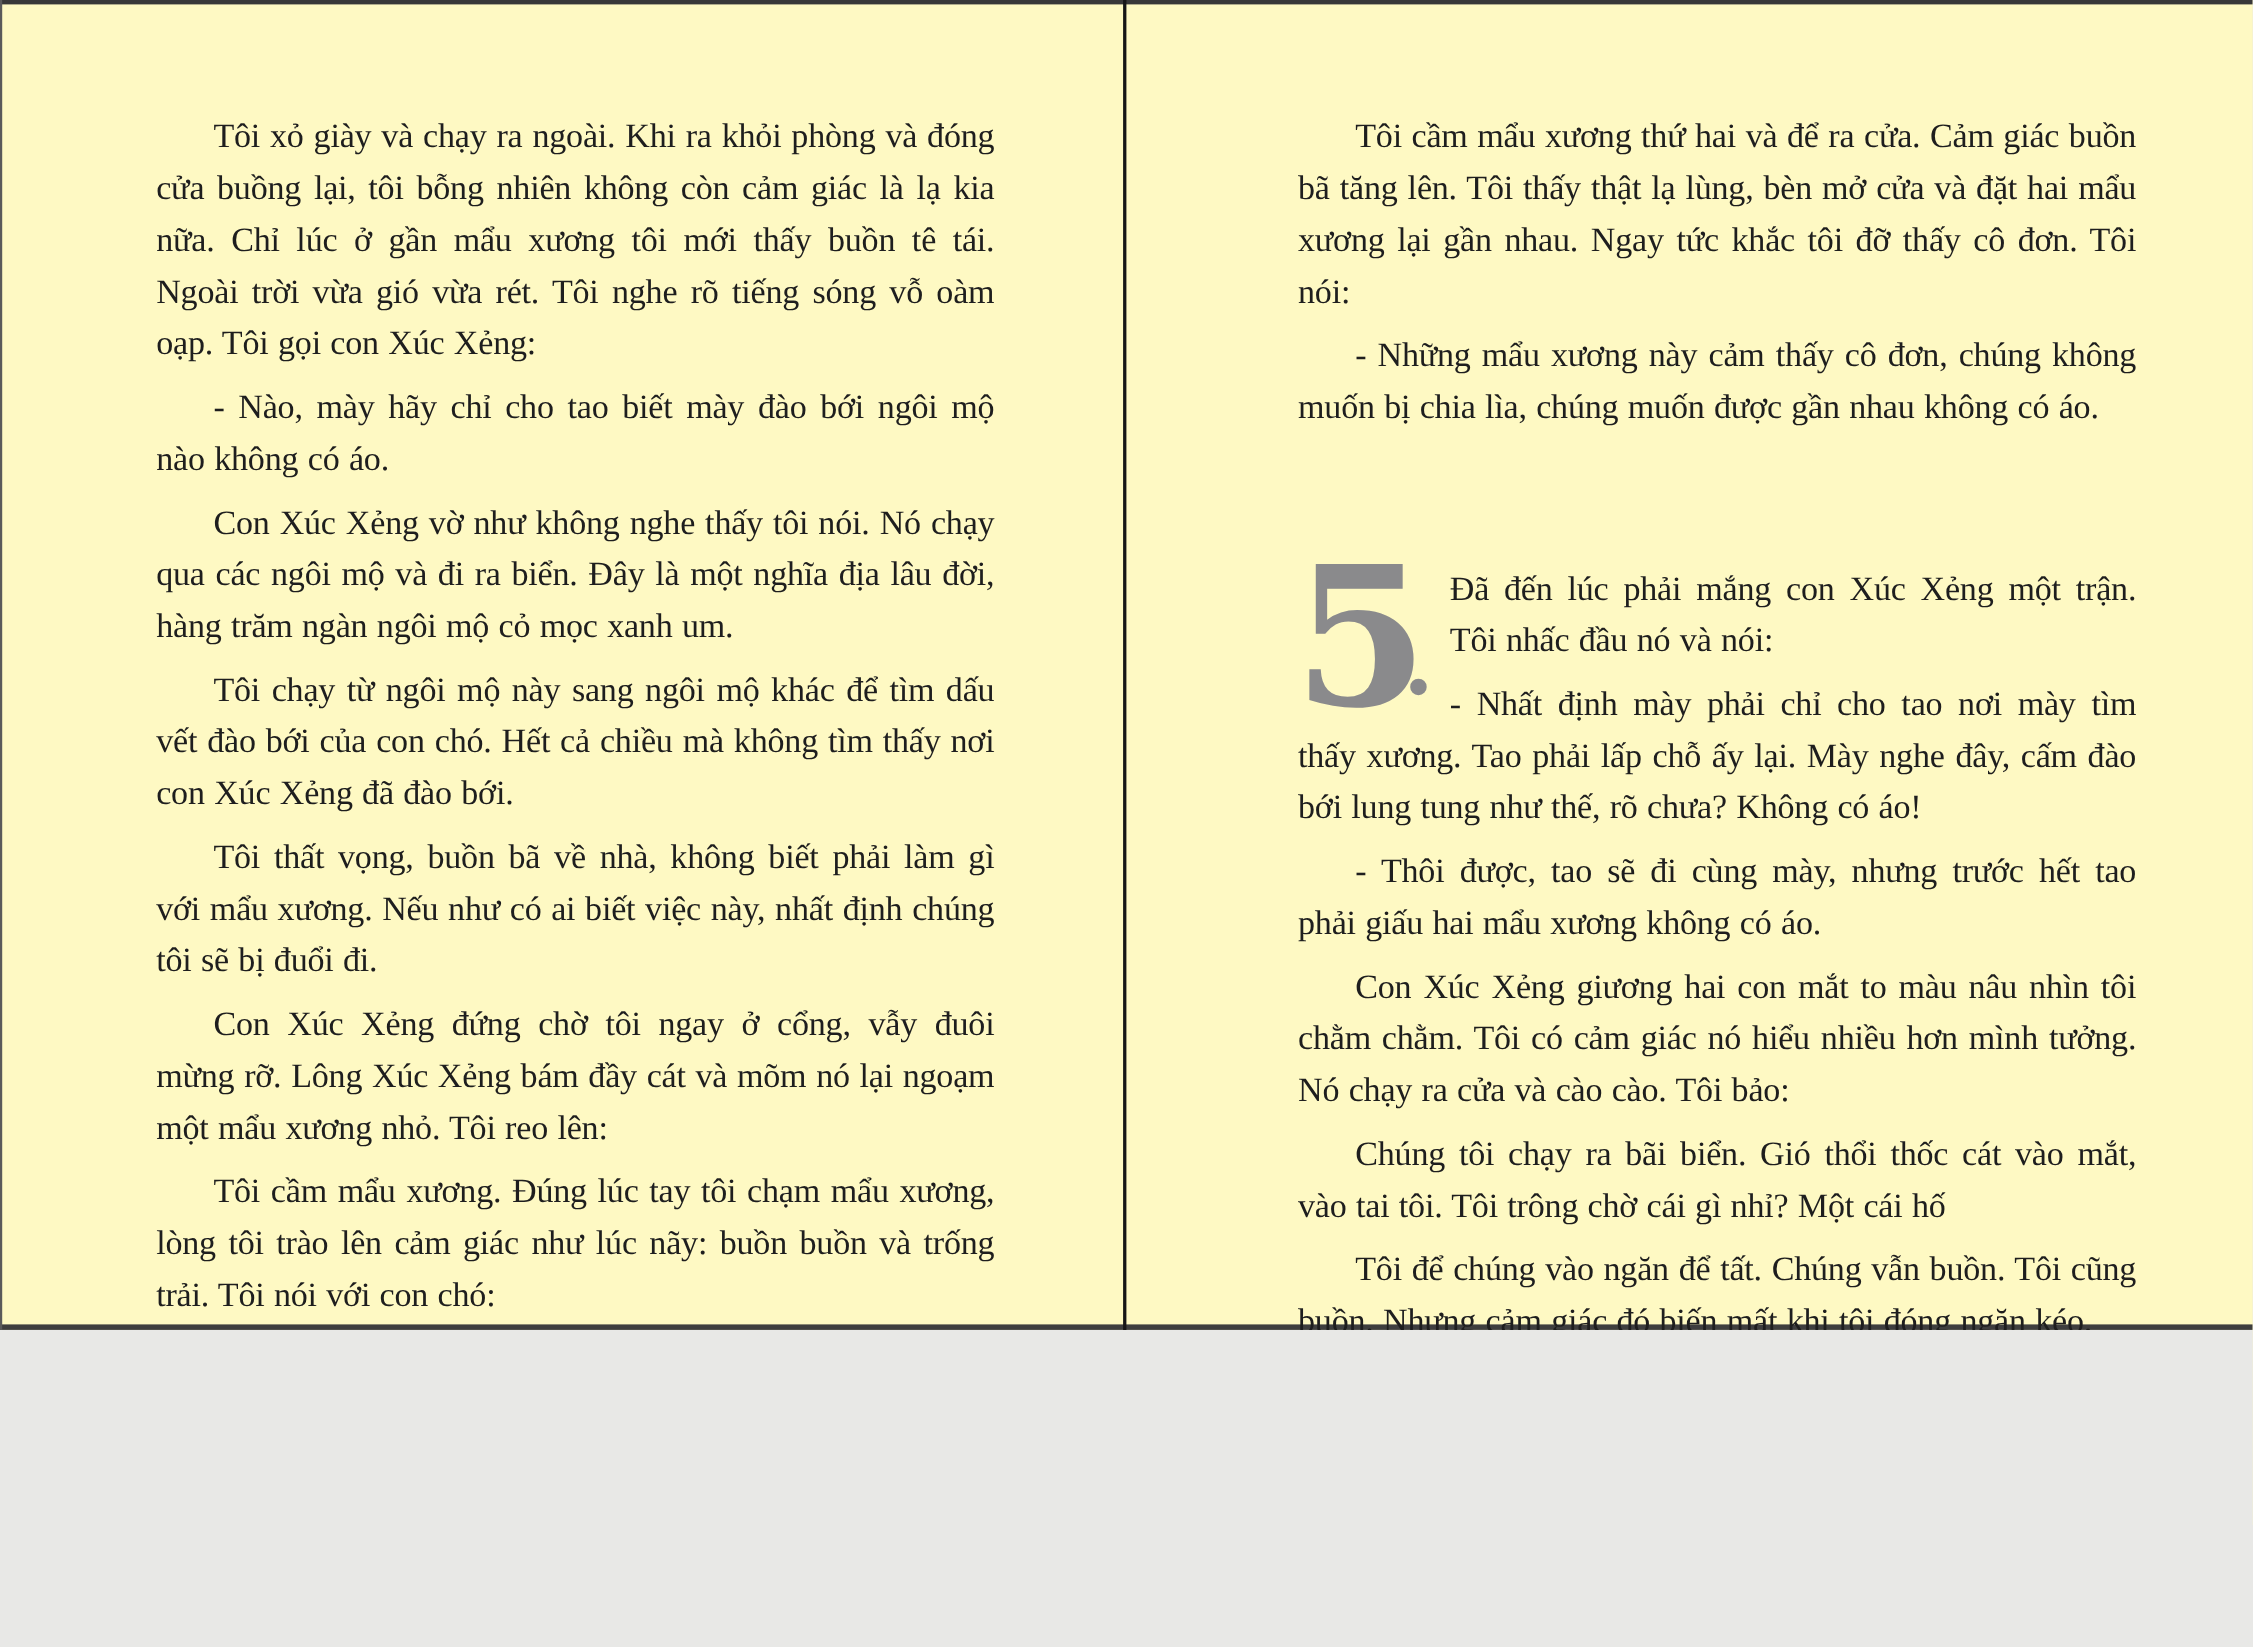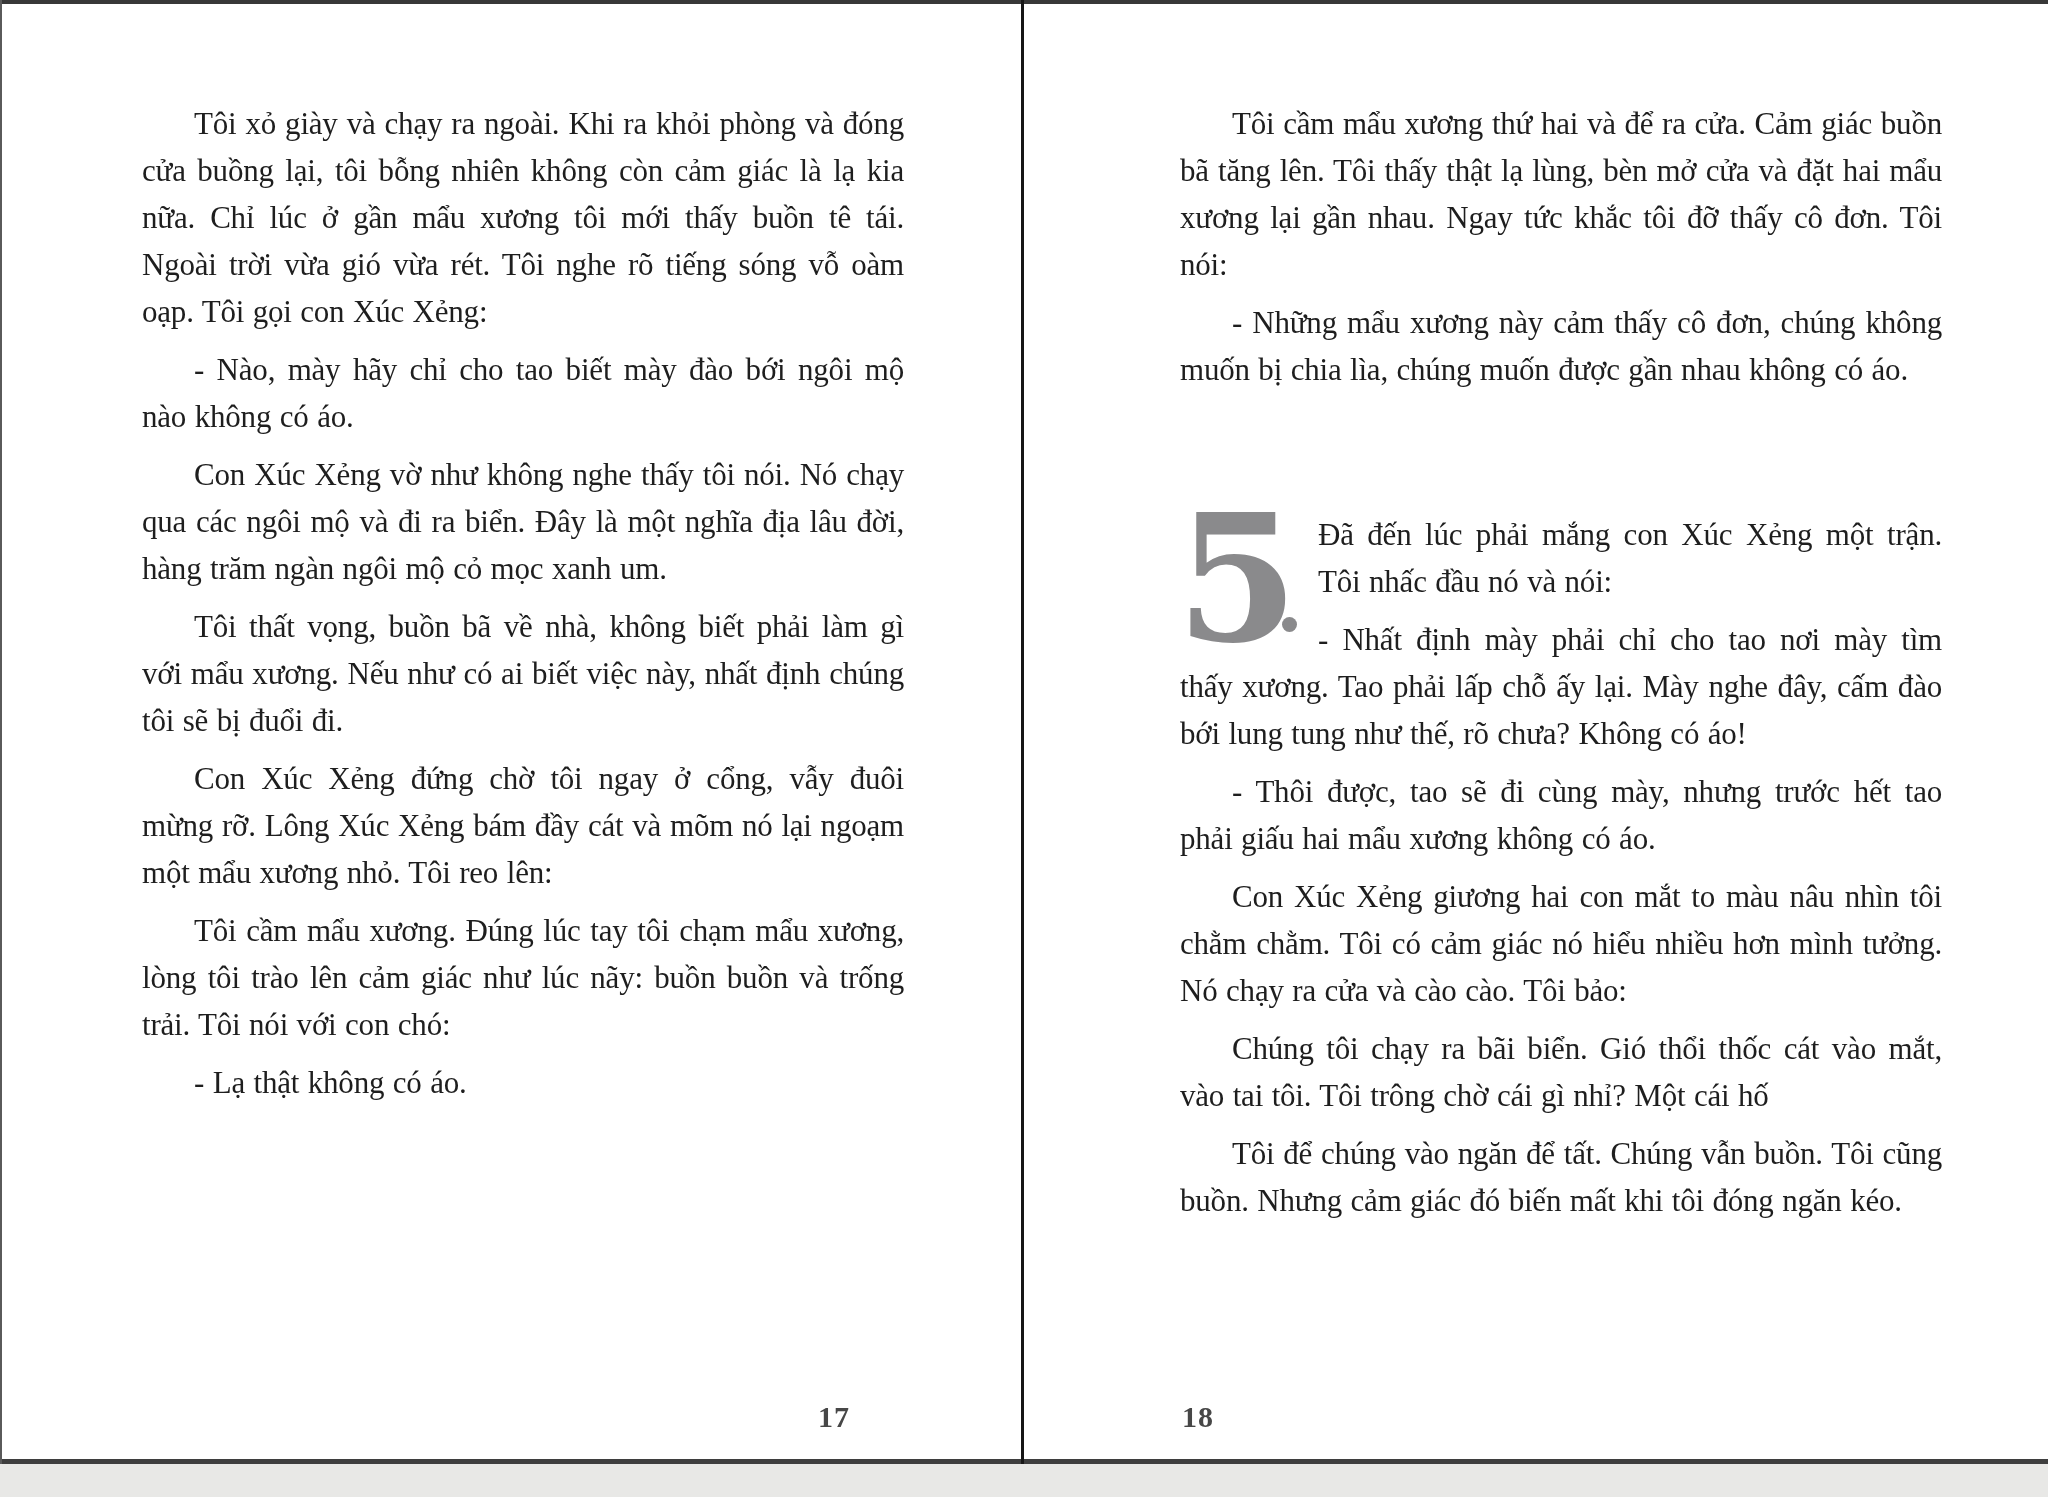--- a/index.html
+++ b/index.html
@@ -1,19 +1,19 @@
 <!DOCTYPE html>
 <html><head>
 <meta charset="utf-8">
 <style>
   html,body{margin:0;padding:0;background:#e8e8e6;}
   .spread{
     position:relative;
-    width:2048px;height:1464px;
-    background:#ffffff;
+    width:2048px;height:1209px;
+    background:#fef9c3;
     overflow:hidden;
     font-family:"Liberation Serif","DejaVu Serif",serif;
     color:#1e1e1e;
   }
   .rule{position:absolute;background:#383838;}
   .rule-top{left:0;top:0;width:2048px;height:4px;}
   .rule-bottom{left:0;bottom:0;width:2048px;height:5px;background:#3e3e3e;}
   .rule-left{left:0;top:0;width:2px;height:1497px;background:#5a5a5a;}
   .divider{position:absolute;left:1021px;top:0;width:3px;height:1497px;background:#161616;}
 
@@ -72,20 +72,21 @@
 
   <div class="rule rule-top"></div>
   <div class="rule rule-bottom"></div>
   <div class="rule rule-left"></div>
   <div class="divider"></div>
 
   <section class="page page-left">
     <p>Tôi xỏ giày và chạy ra ngoài. Khi ra khỏi phòng và đóng cửa buồng lại, tôi bỗng nhiên không còn cảm giác là lạ kia nữa. Chỉ lúc ở gần mẩu xương tôi mới thấy buồn tê tái. Ngoài trời vừa gió vừa rét. Tôi nghe rõ tiếng sóng vỗ oàm oạp. Tôi gọi con Xúc Xẻng:</p>
     <p>- Nào, mày hãy chỉ cho tao biết mày đào bới ngôi mộ nào không có áo.</p>
     <p>Con Xúc Xẻng vờ như không nghe thấy tôi nói. Nó chạy qua các ngôi mộ và đi ra biển. Đây là một nghĩa địa lâu đời, hàng trăm ngàn ngôi mộ cỏ mọc xanh um.</p>
+    <p>Tôi chạy từ ngôi mộ này sang ngôi mộ khác để tìm dấu vết đào bới của con chó. Hết cả chiều mà không tìm thấy nơi con Xúc Xẻng đã đào bới.</p>
     <p>Tôi thất vọng, buồn bã về nhà, không biết phải làm gì với mẩu xương. Nếu như có ai biết việc này, nhất định chúng tôi sẽ bị đuổi đi.</p>
     <p>Con Xúc Xẻng đứng chờ tôi ngay ở cổng, vẫy đuôi mừng rỡ. Lông Xúc Xẻng bám đầy cát và mõm nó lại ngoạm một mẩu xương nhỏ. Tôi reo lên:</p>
     <p>Tôi cầm mẩu xương. Đúng lúc tay tôi chạm mẩu xương, lòng tôi trào lên cảm giác như lúc nãy: buồn buồn và trống trải. Tôi nói với con chó:</p>
     <p>- Lạ thật không có áo.</p>
   </section>
 
   <section class="page page-right">
     <p>Tôi cầm mẩu xương thứ hai và để ra cửa. Cảm giác buồn bã tăng lên. Tôi thấy thật lạ lùng, bèn mở cửa và đặt hai mẩu xương lại gần nhau. Ngay tức khắc tôi đỡ thấy cô đơn. Tôi nói:</p>
     <p>- Những mẩu xương này cảm thấy cô đơn, chúng không muốn bị chia lìa, chúng muốn được gần nhau không có áo.</p>
 

